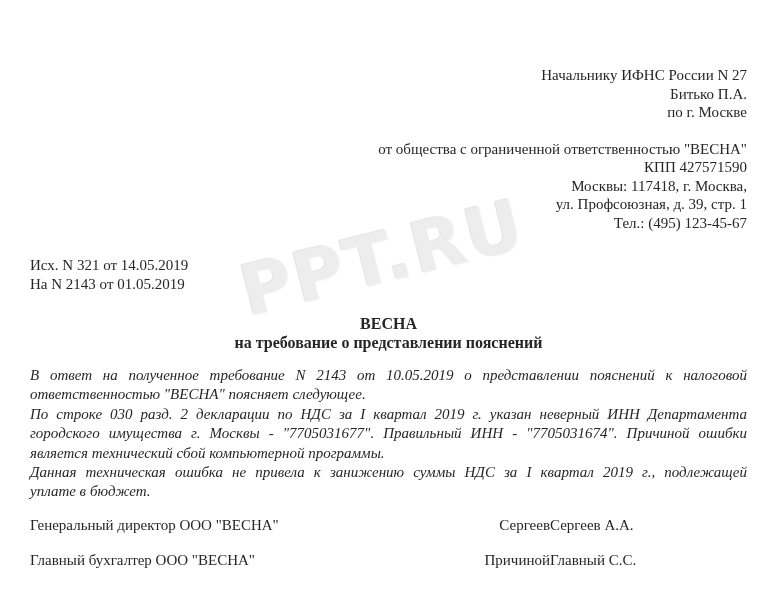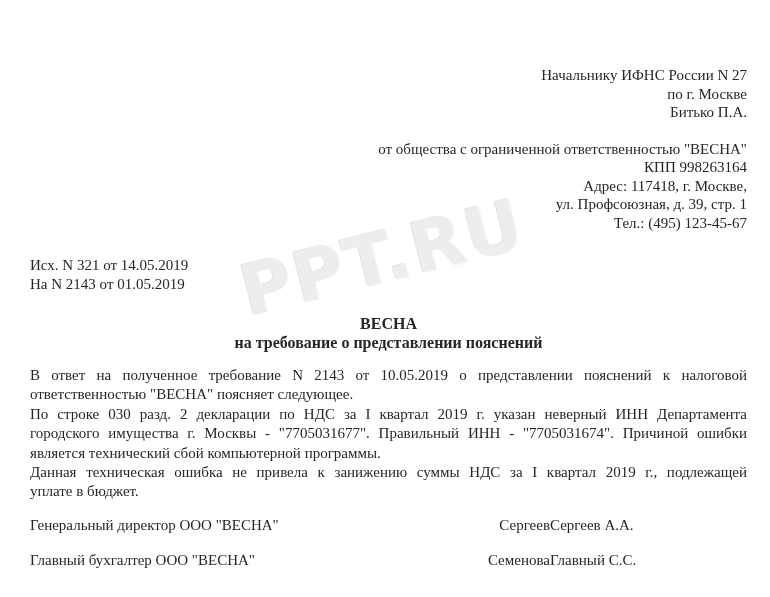--- a/index.html
+++ b/index.html
@@ -39,47 +39,47 @@
   .sender-block { margin-top: 18px; }
   .ref-block { margin-top: 24px; line-height: 19px; }
   .title-block {
     margin-top: 20px;
     text-align: center;
     font-weight: bold;
     font-size: 16px;
     line-height: 19px;
   }
   .body-block { margin-top: 14px; line-height: 19.4px; }
-  .jline { text-align: justify; text-align-last: justify; }
+  .jline { text-align: justify; text-align-last: justify; font-style: italic; }
   .jline.end { text-align-last: left; }
   .sig-row { display: flex; margin-top: 18px; align-items: baseline; }
   .sig-row.first { margin-top: 15px; }
   .sig-title { width: 370px; }
   .sig-sign { width: 150px; text-align: right; }
   .sig-name { flex: 1; text-align: left; }
 </style>
 </head>
 <body>
 
 <div class="page">
 
   <div class="watermark">PPT.RU</div>
 
   <div class="content">
 
     <div class="right-block">
       <div>Начальнику ИФНС России N 27</div>
+      <div>Битько П.А.</div>
       <div>по г. Москве</div>
-      <div>Битько П.А.</div>
     </div>
 
     <div class="right-block sender-block">
       <div>от общества с ограниченной ответственностью "ВЕСНА"</div>
-      <div>КПП 998263164</div>
-      <div>Адрес: 117418, г. Москве,</div>
+      <div>КПП 427571590</div>
+      <div>Москвы: 117418, г. Москва,</div>
       <div>ул. Профсоюзная, д. 39, стр. 1</div>
       <div>Тел.: (495) 123-45-67</div>
     </div>
 
     <div class="ref-block">
       <div>Исх. N 321 от 14.05.2019</div>
       <div>На N 2143 от 01.05.2019</div>
     </div>
 
     <div class="title-block">
@@ -104,18 +104,18 @@
     </div>
 
     <div class="sig-row first">
       <div class="sig-title">Генеральный директор ООО "ВЕСНА"</div>
       <div class="sig-sign">Сергеев</div>
       <div class="sig-name">Сергеев А.А.</div>
     </div>
 
     <div class="sig-row">
       <div class="sig-title">Главный бухгалтер ООО "ВЕСНА"</div>
-      <div class="sig-sign">Семенова</div>
+      <div class="sig-sign">Причиной</div>
       <div class="sig-name">Главный С.С.</div>
     </div>
 
   </div>
 </div>
 
 </body></html>

